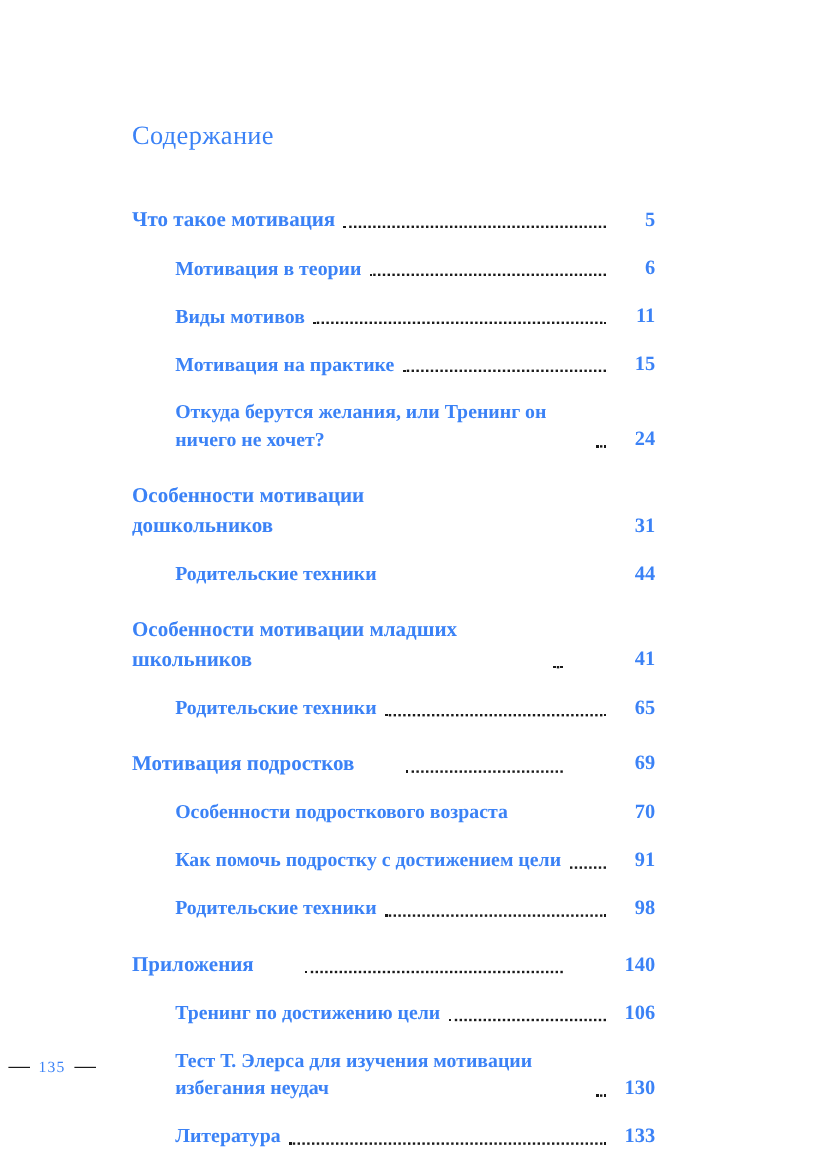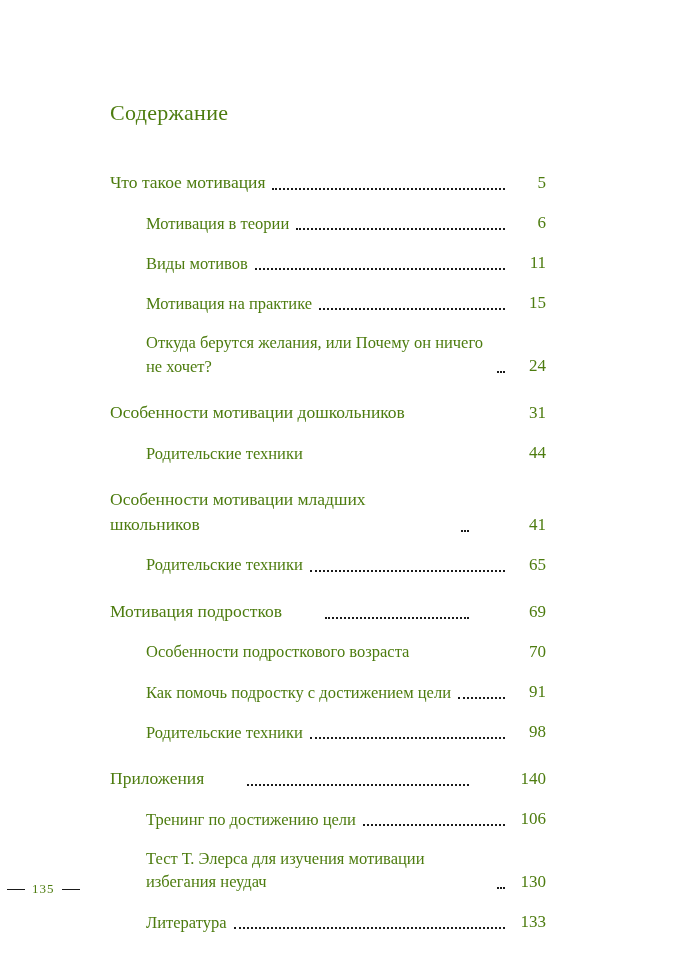--- a/index.html
+++ b/index.html
@@ -6,39 +6,40 @@
     margin: 0;
     padding: 0;
     background: #ffffff;
   }
   .page {
     position: relative;
     width: 679px;
     height: 970px;
     background: #ffffff;
     font-family: "Liberation Serif", "DejaVu Serif", serif;
-    color: #4d7c0f;
+    color: #3b82f6;
     overflow: hidden;
   }
   .content {
     position: absolute;
     left: 110px;
     top: 100px;
     width: 436px;
   }
   .toc-title {
     font-size: 22px;
     font-weight: normal;
     letter-spacing: 0.3px;
     margin: 0 0 44px 0;
   }
   .toc-list {
     list-style: none;
     margin: 0;
     padding: 0;
+    font-weight: bold;
   }
   .toc-entry {
     display: flex;
     align-items: flex-end;
     font-size: 17px;
     line-height: 1.42;
     margin-bottom: 9px;
   }
   .toc-entry.level-1 {
     padding-left: 0;
@@ -120,21 +121,21 @@
           <span class="label">Виды мотивов</span>
           <span class="leader"></span>
           <span class="page-num">11</span>
         </li>
         <li class="toc-entry level-2">
           <span class="label">Мотивация на практике</span>
           <span class="leader"></span>
           <span class="page-num">15</span>
         </li>
         <li class="toc-entry level-2">
-          <span class="label">Откуда берутся желания, или Почему он ничего не хочет?</span>
+          <span class="label">Откуда берутся желания, или Тренинг он ничего не хочет?</span>
           <span class="leader"></span>
           <span class="page-num">24</span>
         </li>
         <li class="toc-entry level-1 noleader group-gap">
           <span class="label">Особенности мотивации дошкольников</span>
           <span class="leader"></span>
           <span class="page-num">31</span>
         </li>
         <li class="toc-entry level-2 noleader group-gap-small">
           <span class="label">Родительские техники</span>

